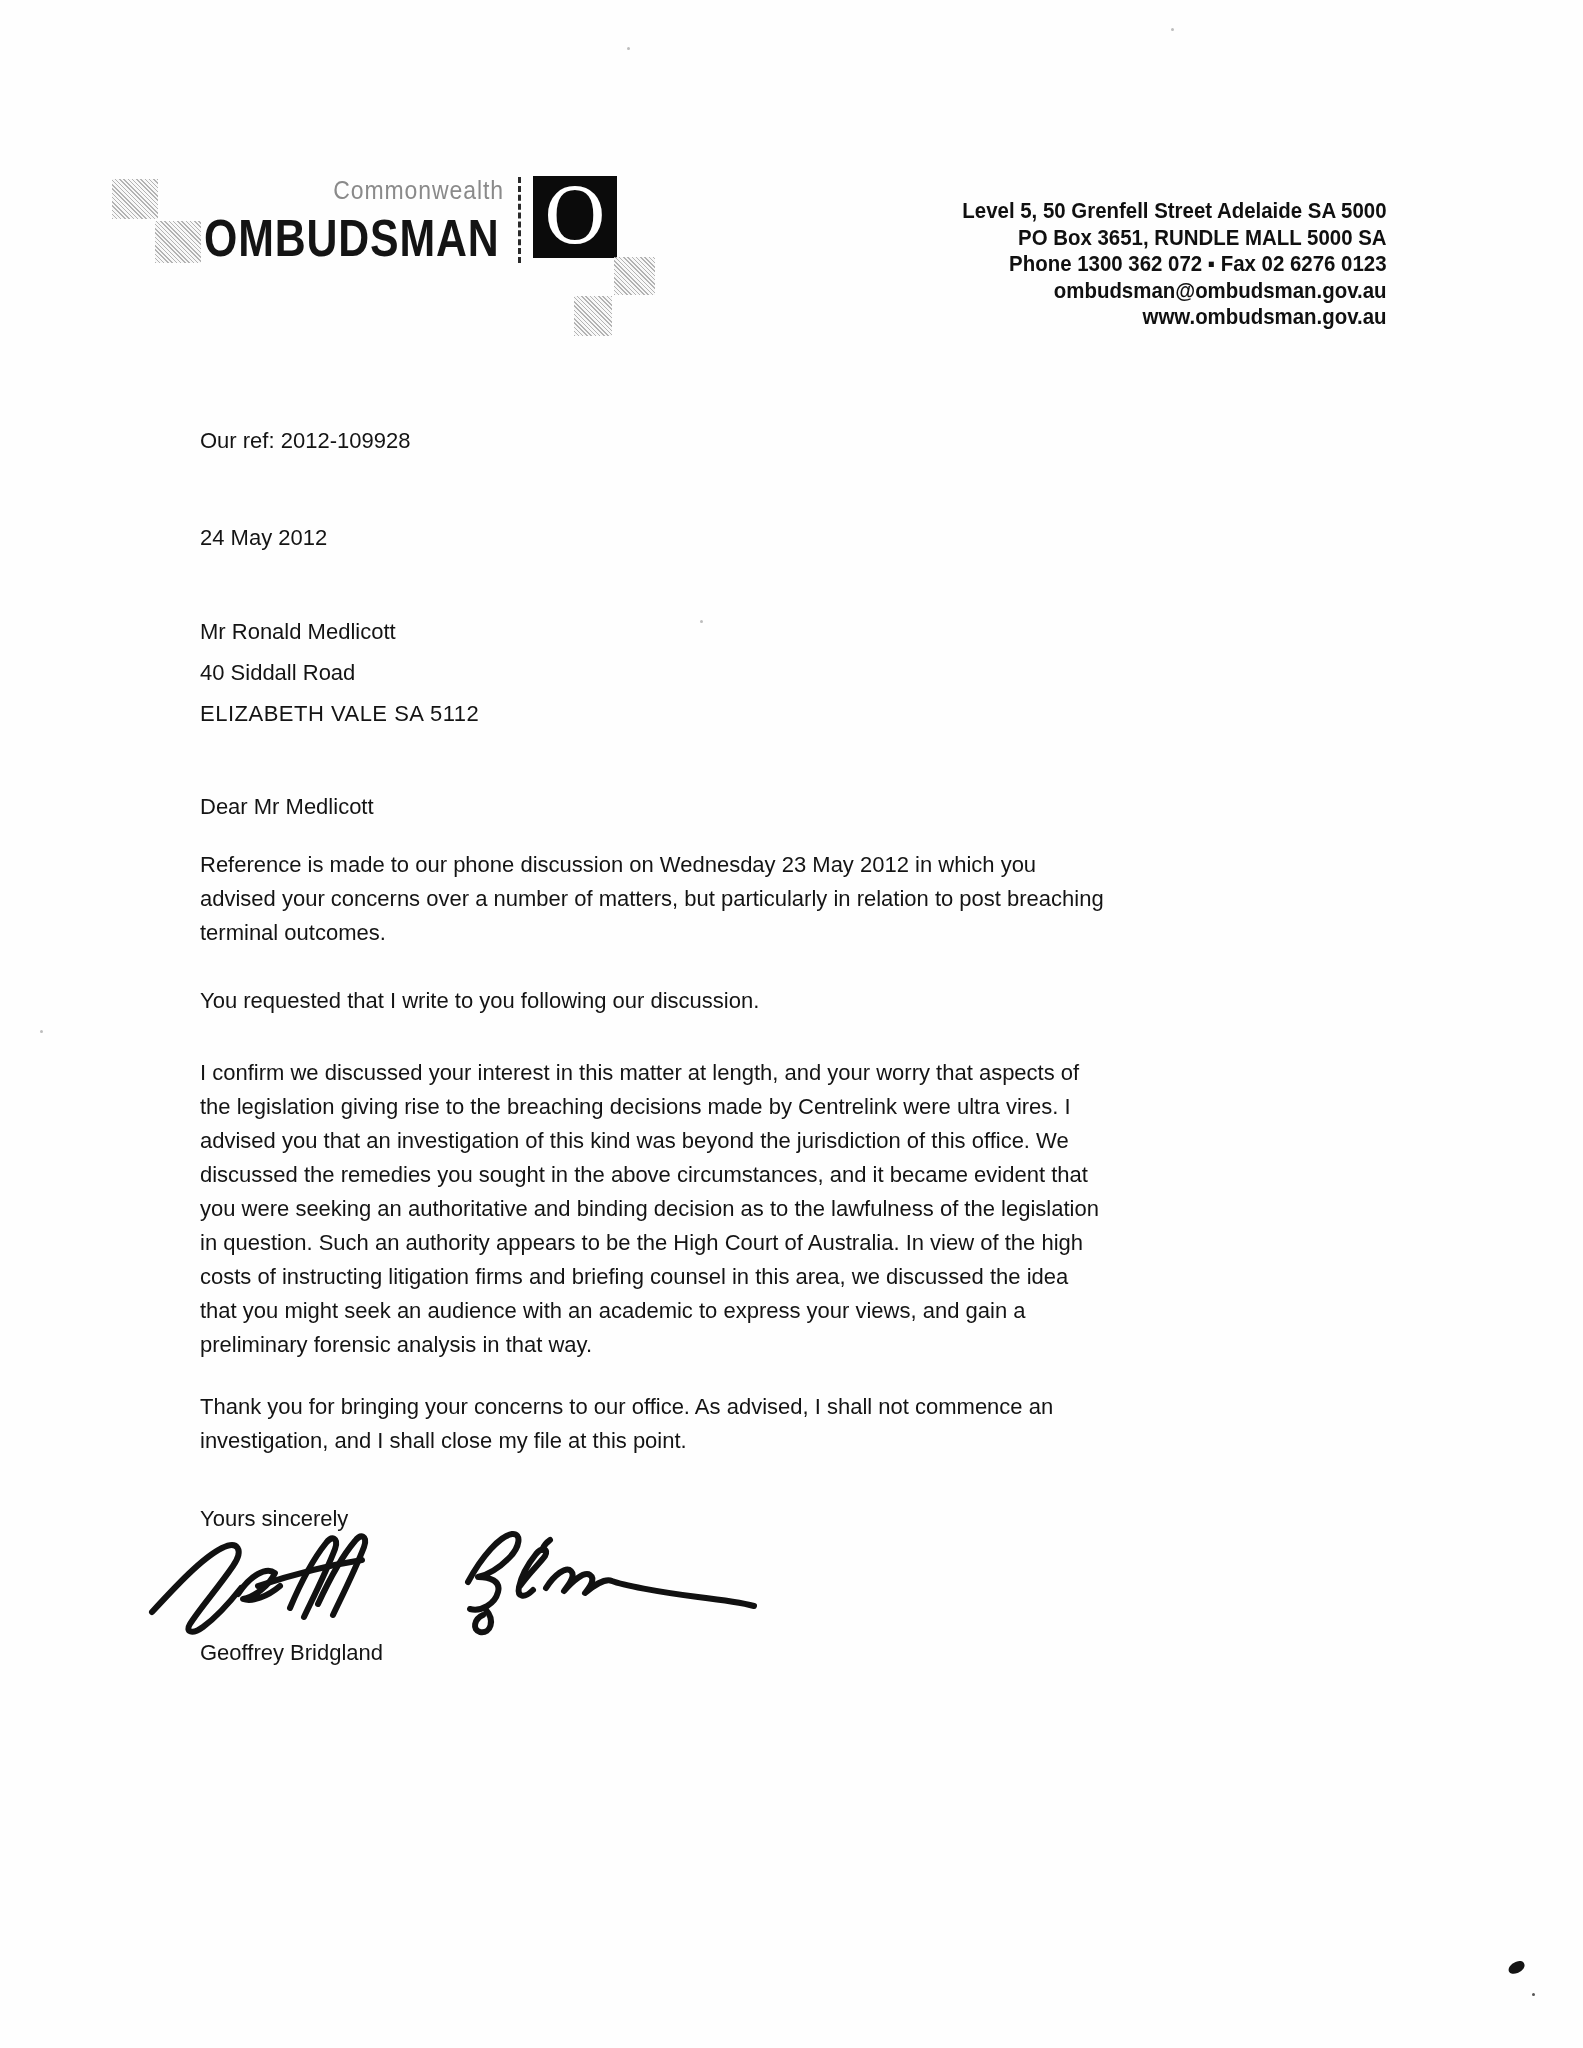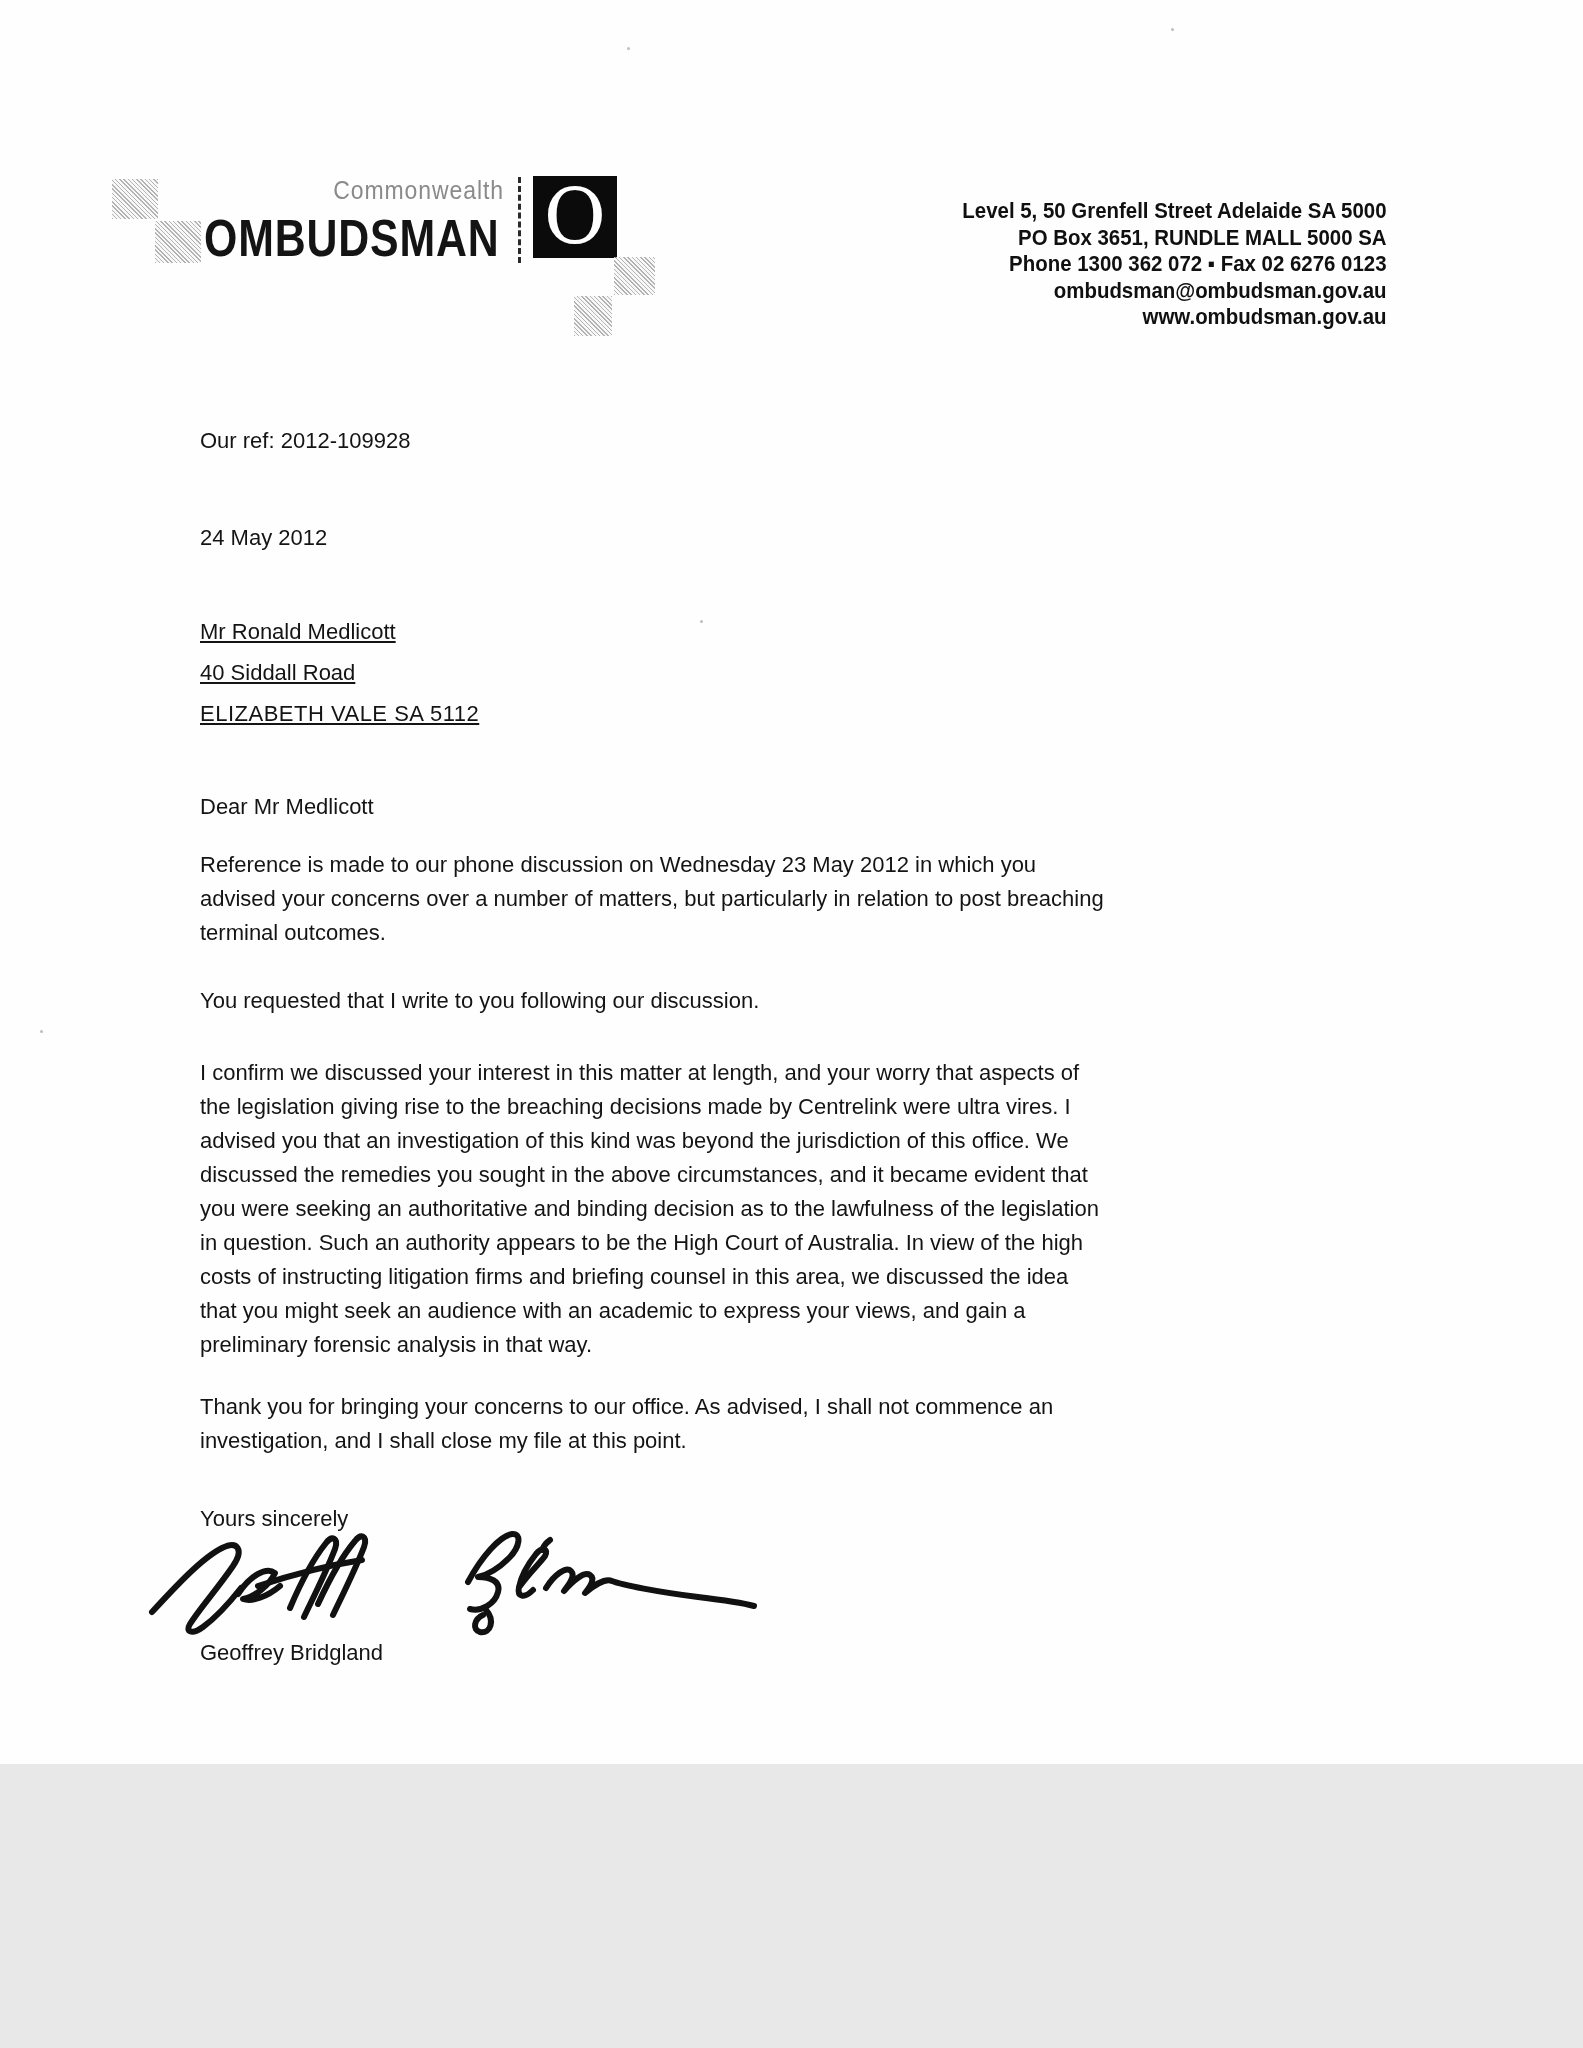--- a/index.html
+++ b/index.html
@@ -1,18 +1,18 @@
 <!DOCTYPE html>
 <html><head>
 <meta charset="utf-8">
 <style>
   html,body{margin:0;padding:0;background:#e8e8e8;}
   .page{
     position:relative;
-    width:1583px;height:1764px;
+    width:1583px;height:2048px;
     background:#fefefe;
     font-family:"Liberation Sans",sans-serif;
     color:#161616;
     overflow:hidden;
     margin:0 auto;
   }
   
   .dither{
     position:absolute;
     background:repeating-linear-gradient(45deg,#9a9a9a 0 1px,#f6f6f6 1px 3px);
@@ -51,21 +51,21 @@
     position:absolute;top:198px;right:196px;
     text-align:right;font-weight:700;font-size:21.5px;line-height:26.5px;
     color:#101010;
     transform:scaleX(.95);transform-origin:right top;
     white-space:nowrap;
   }
   
   .txt{position:absolute;left:200px;font-size:22px;line-height:34px;color:#141414;}
   .ref-line{top:424px;}
   .date-line{top:521px;}
-  .recipient{top:611px;line-height:41px;text-decoration:underline;}
+  .recipient{top:611px;line-height:41px;}
   .recipient .line:nth-child(3){filter:blur(0.6px);letter-spacing:.5px;}
   .salutation{top:790px;}
   .para1{top:848px;}
   .para2{top:984px;text-align:right;}
   .para3{top:1056px;}
   .para4{top:1390px;}
   .closing{top:1502px;}
   .signatory{top:1636px;}
   
   .signature{position:absolute;left:138px;top:1520px;width:630px;height:130px;}

